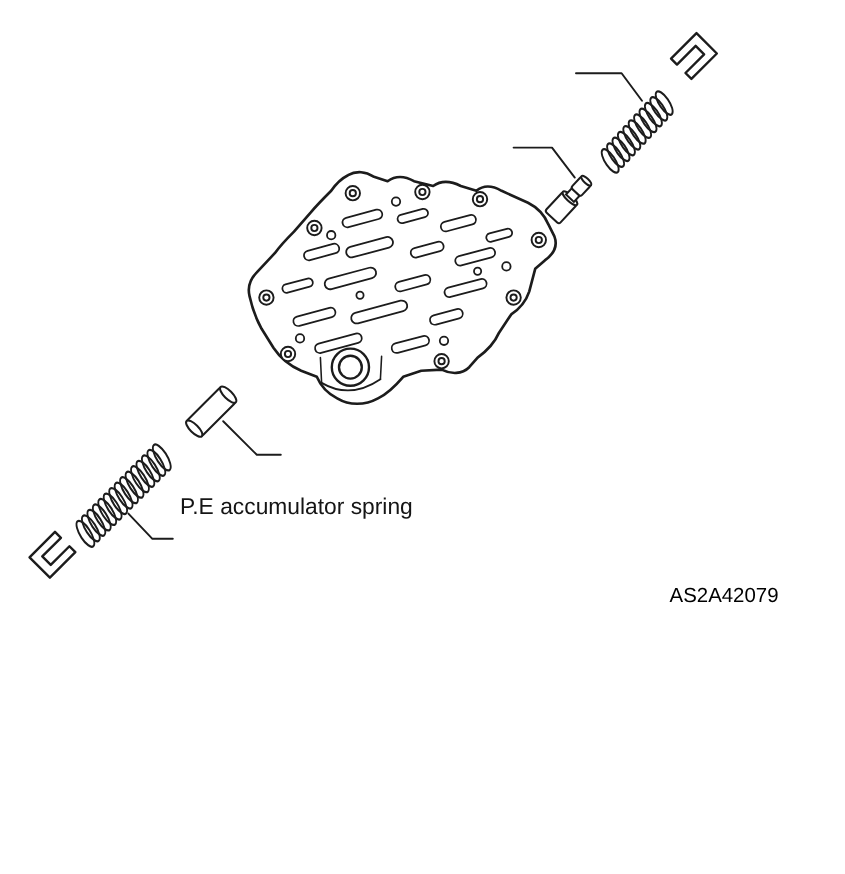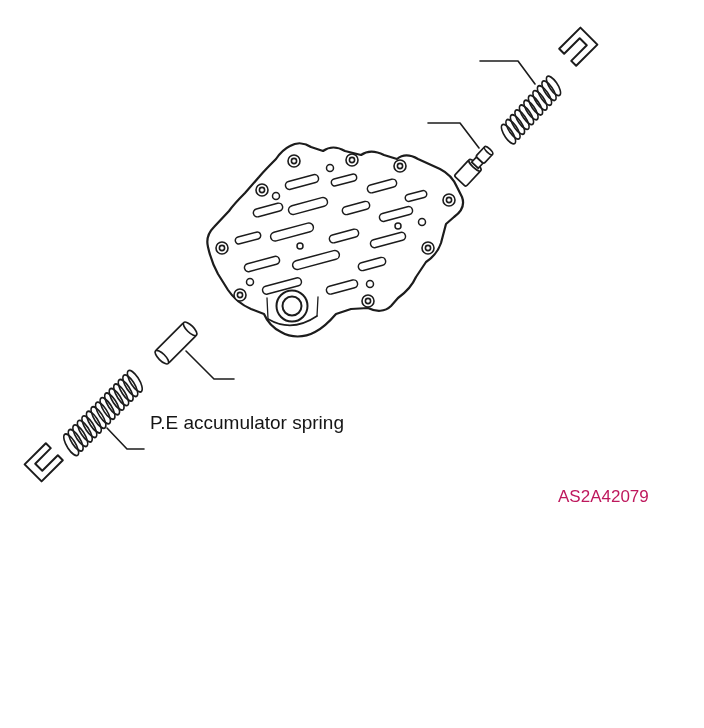--- a/index.html
+++ b/index.html
@@ -15,21 +15,21 @@
   .label {
     position: absolute;
     font-size: 19px;
     color: #151515;
     white-space: nowrap;
     line-height: 1.1;
   }
   .code {
     position: absolute;
     font-size: 17px;
-    color: #be185d;
+    color: #000000;
     white-space: nowrap;
   }
 </style>
 </head>
 <body>
 
 <div class="canvas">
 
   <svg class="art" width="704" height="728" viewBox="0 0 704 728">
     <defs>

